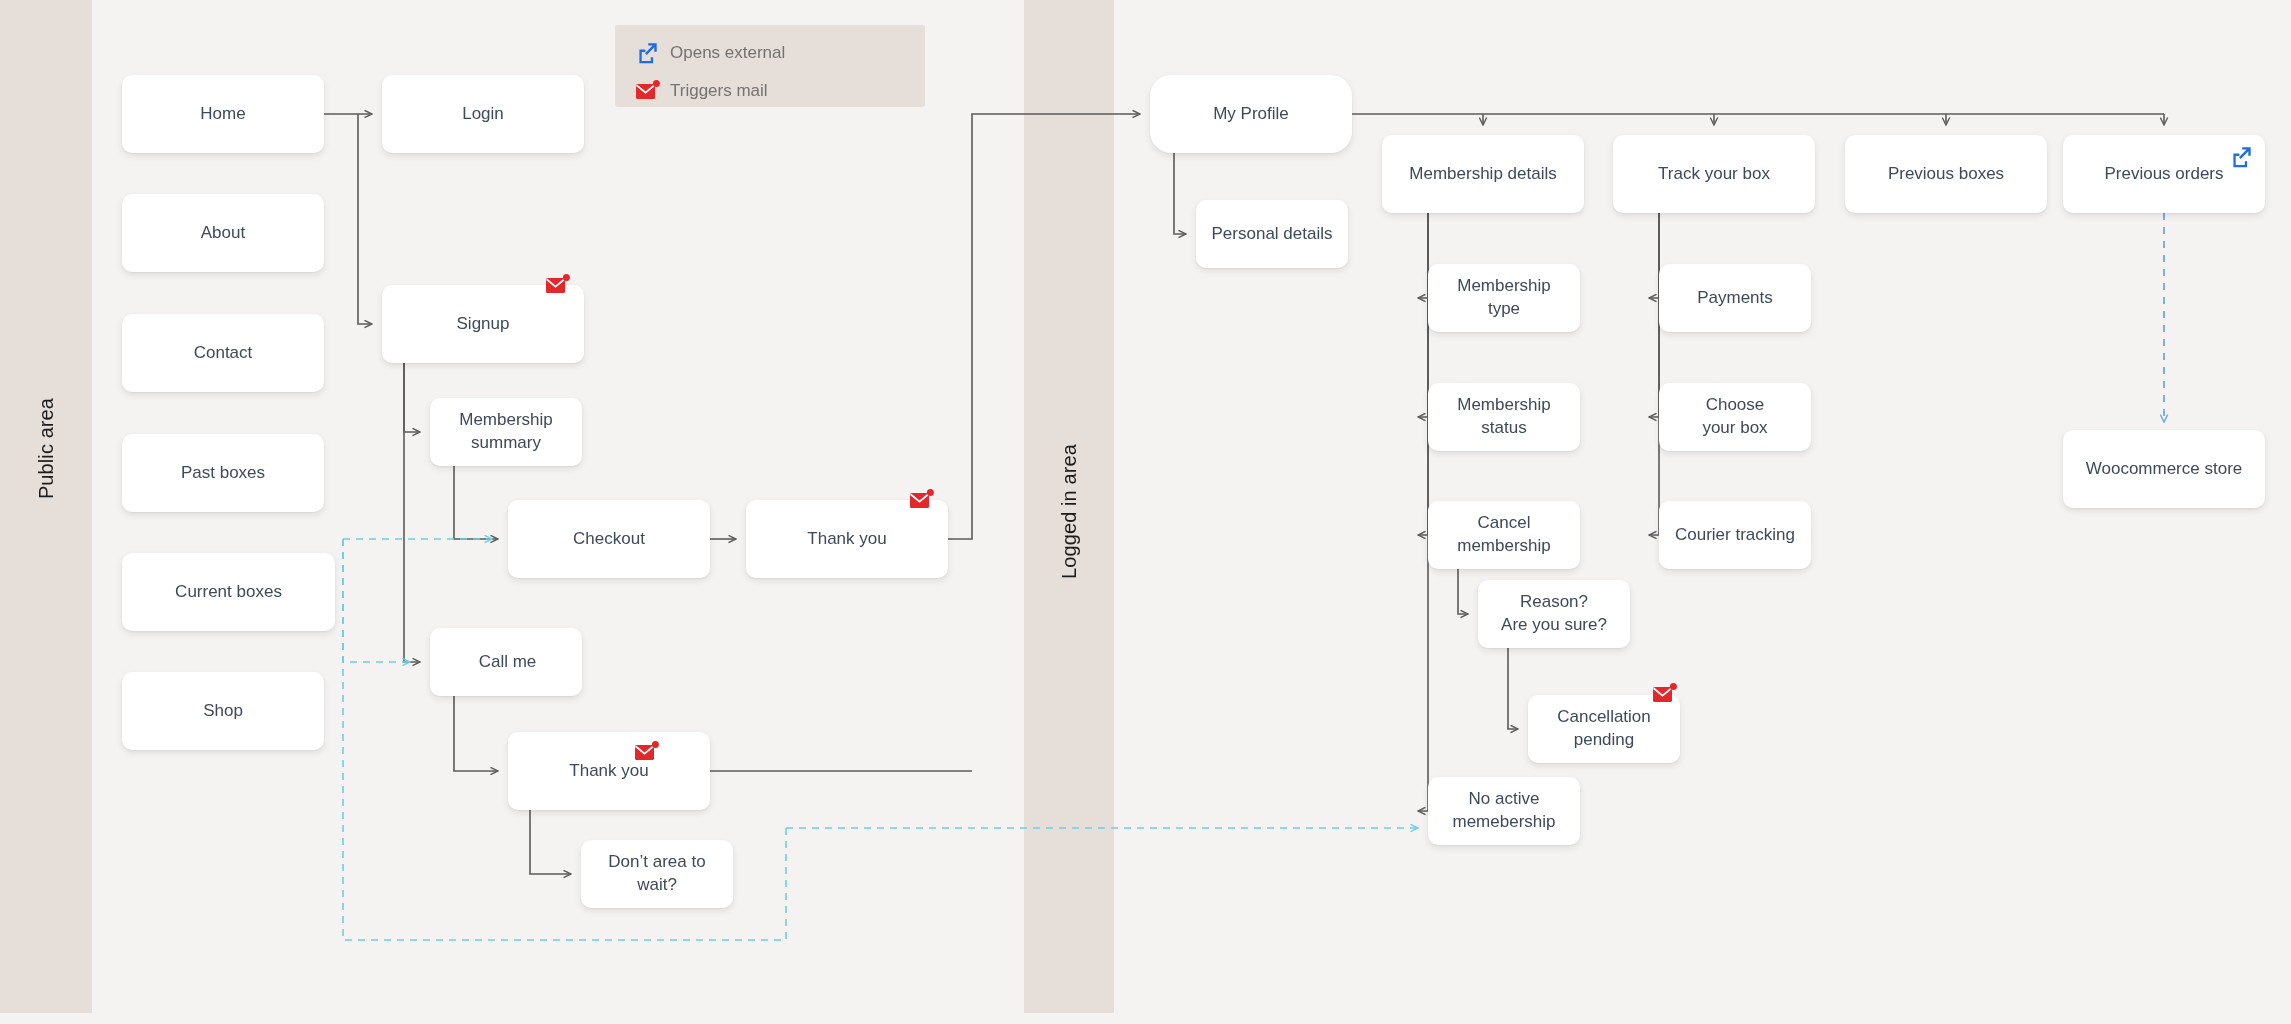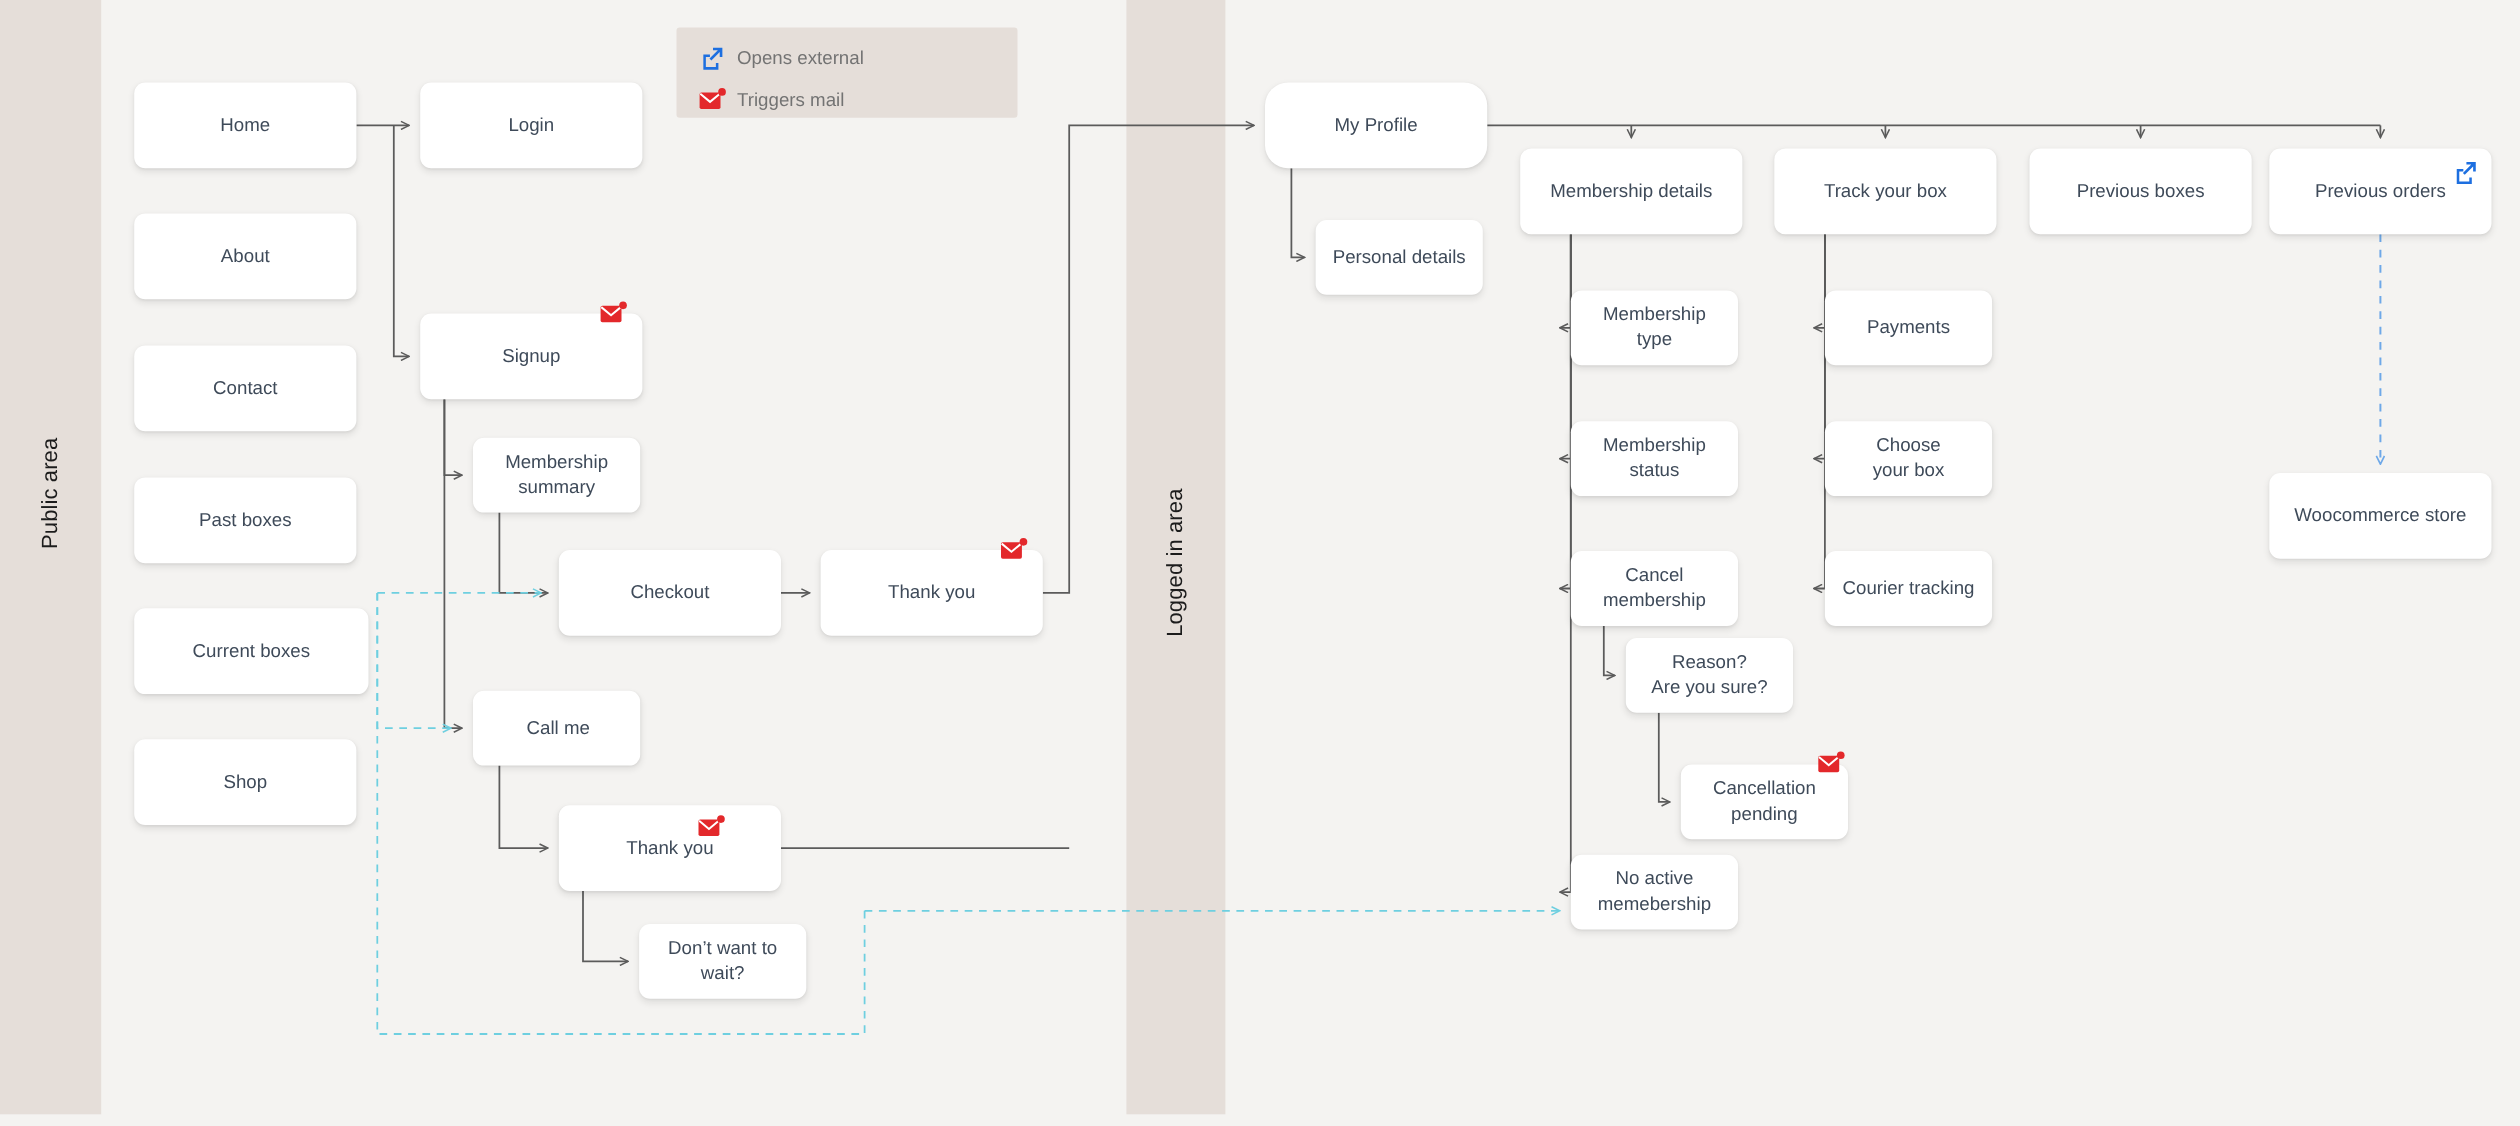--- a/index.html
+++ b/index.html
@@ -245,21 +245,21 @@
     <span class="mail-badge" style="left:126px;top:8px;">
       <svg viewBox="0 0 27 24" width="27" height="24">
         <rect x="1" y="5" width="19" height="15" rx="1.6" fill="#e3282b"></rect>
         <path d="M1.6,6.2 L10.5,13.6 L19.4,6.2" fill="none" stroke="#ffffff" stroke-width="1.8"></path>
         <circle cx="21.4" cy="4.6" r="3.5" fill="#e3282b"></circle>
       </svg>
     </span>
   </div>
 
   <div class="node" style="left:581px;top:840px;width:152px;height:68px;">
-    <span class="lbl" style="white-space:pre-line;">Don’t want to
+    <span class="lbl" style="white-space:pre-line;">Don’t area to
 wait?</span>
   </div>
 
   <div class="node" style="left:1150px;top:75px;width:202px;height:78px;border-radius:21px;">
     <span class="lbl">My Profile</span>
   </div>
   <div class="node" style="left:1196px;top:200px;width:152px;height:68px;">
     <span class="lbl">Personal details</span>
   </div>
 

